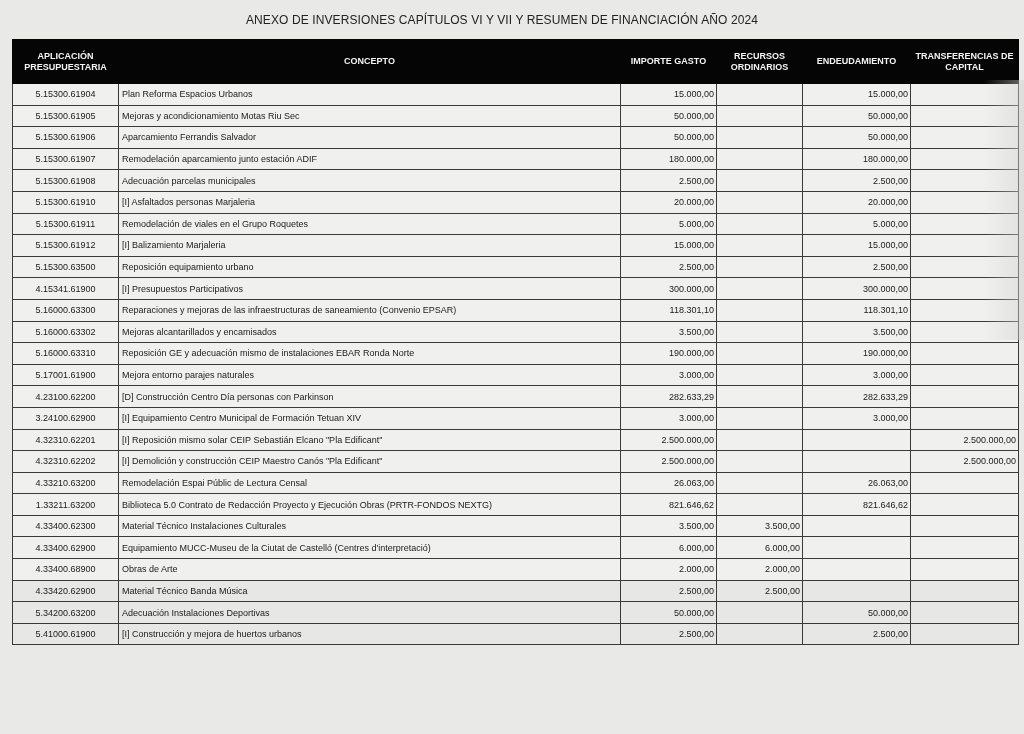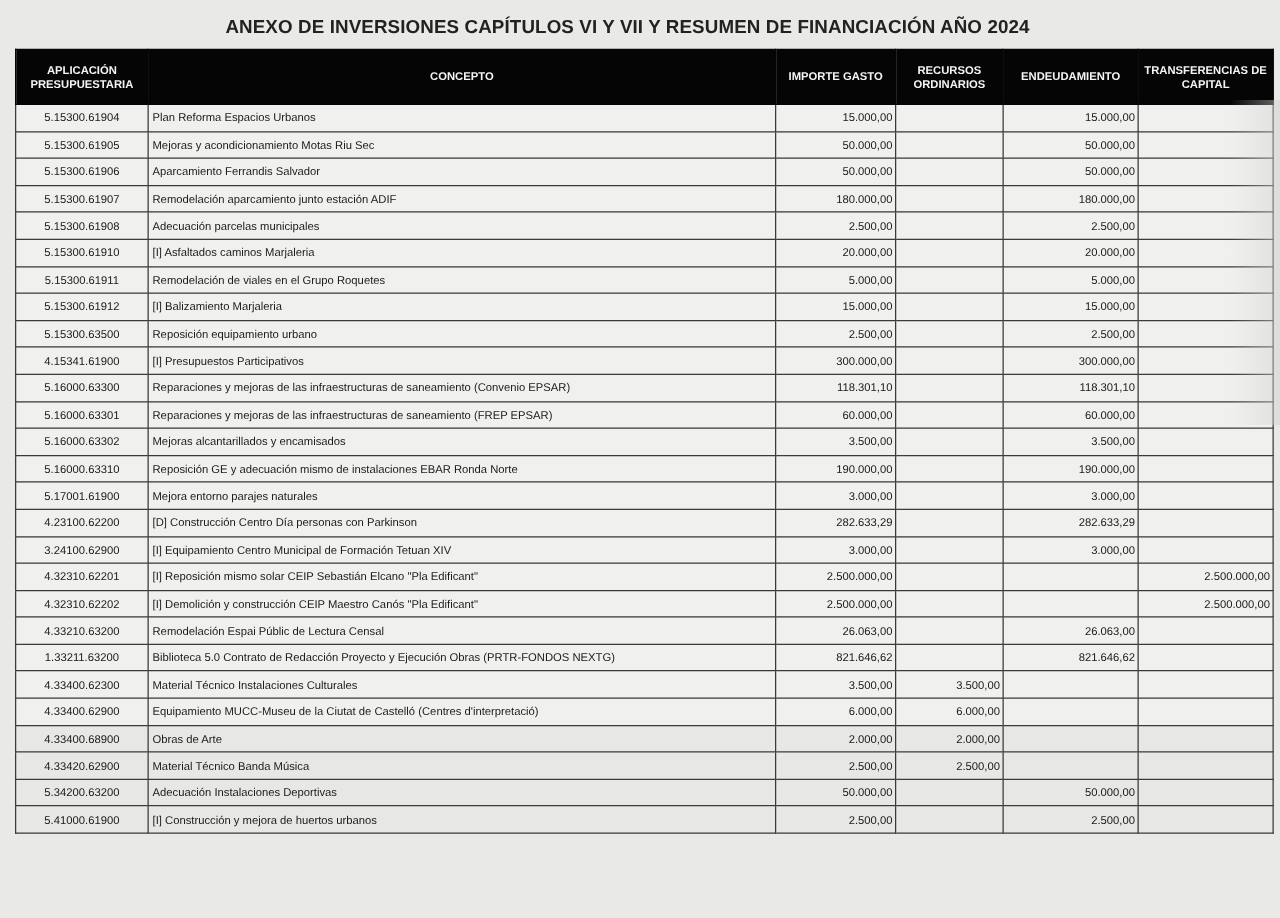--- a/index.html
+++ b/index.html
@@ -5,21 +5,21 @@
   html, body { margin: 0; padding: 0; }
   body {
     width: 1024px; height: 734px; overflow: hidden;
     background: #e9e9e7;
     font-family: "Liberation Sans", sans-serif;
     color: #1a1a1a;
     position: relative;
   }
   .title {
     position: absolute; left: 0; top: 13px; width: 1004px;
-    text-align: center; font-size: 15px; font-weight: bold; letter-spacing: 0.1px;
+    text-align: center; font-size: 12px; font-weight: normal; letter-spacing: 0.1px;
     color: #222;
   }
   table {
     position: absolute; left: 12px; top: 39px;
     border-collapse: collapse;
     table-layout: fixed;
     width: 1006px;
     font-size: 9px;
   }
   col.c1 { width: 106px; }
@@ -111,21 +111,21 @@
       <tr>
         <td class="code">5.15300.61908</td>
         <td class="concept">Adecuación parcelas municipales</td>
         <td class="num">2.500,00</td>
         <td class="num"></td>
         <td class="num">2.500,00</td>
         <td class="num"></td>
       </tr>
       <tr>
         <td class="code">5.15300.61910</td>
-        <td class="concept">[I] Asfaltados caminos Marjaleria</td>
+        <td class="concept">[I] Asfaltados personas Marjaleria</td>
         <td class="num">20.000,00</td>
         <td class="num"></td>
         <td class="num">20.000,00</td>
         <td class="num"></td>
       </tr>
       <tr>
         <td class="code">5.15300.61911</td>
         <td class="concept">Remodelación de viales en el Grupo Roquetes</td>
         <td class="num">5.000,00</td>
         <td class="num"></td>
@@ -155,28 +155,20 @@
         <td class="num"></td>
         <td class="num">300.000,00</td>
         <td class="num"></td>
       </tr>
       <tr>
         <td class="code">5.16000.63300</td>
         <td class="concept">Reparaciones y mejoras de las infraestructuras de saneamiento (Convenio EPSAR)</td>
         <td class="num">118.301,10</td>
         <td class="num"></td>
         <td class="num">118.301,10</td>
-        <td class="num"></td>
-      </tr>
-      <tr>
-        <td class="code">5.16000.63301</td>
-        <td class="concept">Reparaciones y mejoras de las infraestructuras de saneamiento (FREP EPSAR)</td>
-        <td class="num">60.000,00</td>
-        <td class="num"></td>
-        <td class="num">60.000,00</td>
         <td class="num"></td>
       </tr>
       <tr>
         <td class="code">5.16000.63302</td>
         <td class="concept">Mejoras alcantarillados y encamisados</td>
         <td class="num">3.500,00</td>
         <td class="num"></td>
         <td class="num">3.500,00</td>
         <td class="num"></td>
       </tr>

